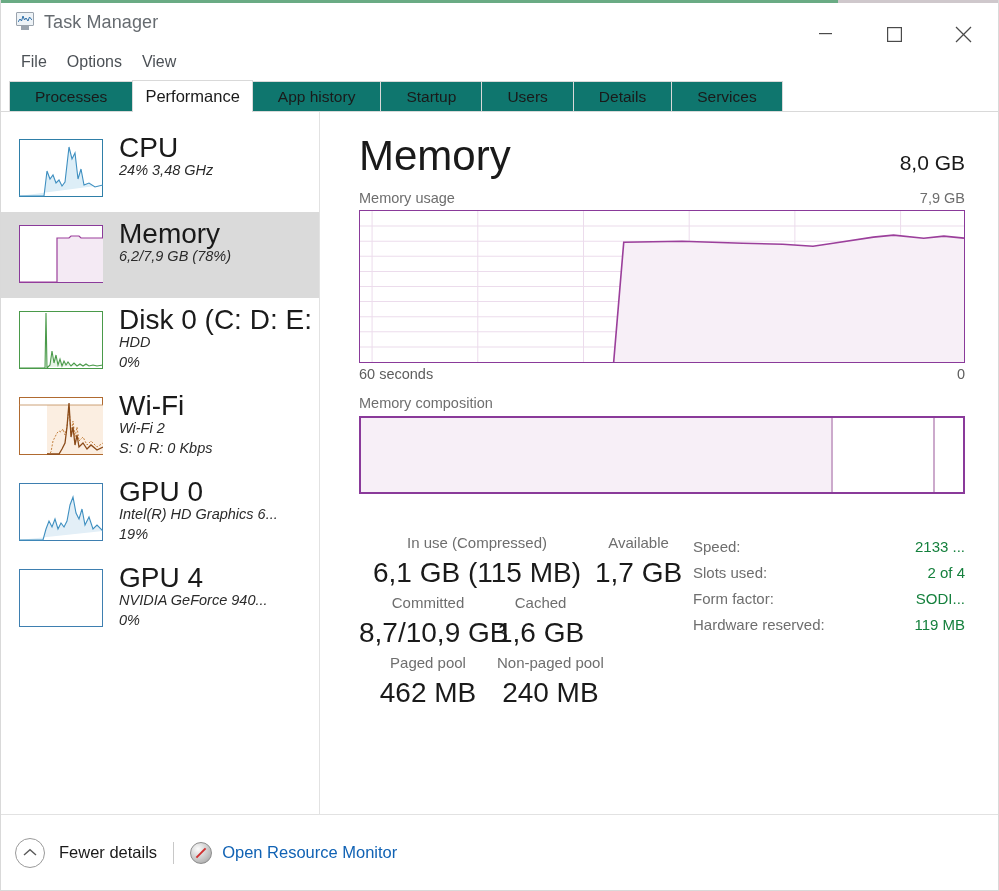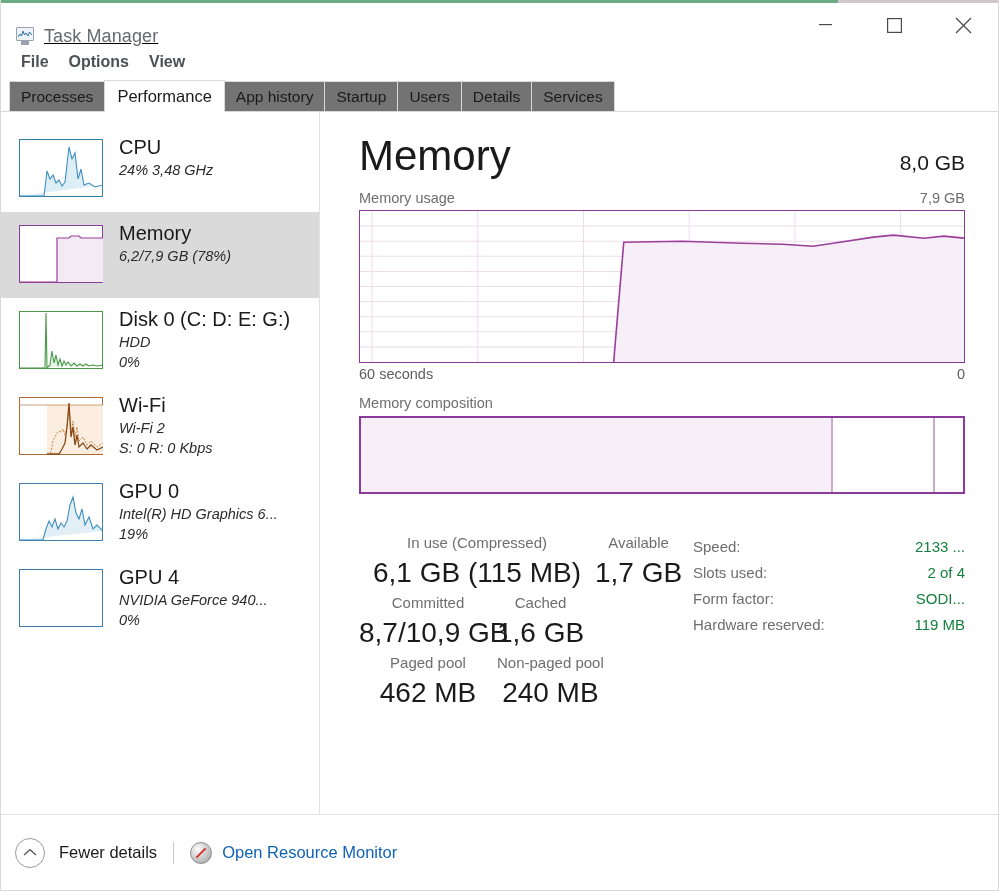--- a/index.html
+++ b/index.html
@@ -24,23 +24,23 @@
     background: #cfc8cc;
   }
   .accent-bar .fill {
     position: absolute; top: 0; left: 0;
     width: 84%; height: 100%;
     background: #6aab84;
   }
 
   
   .titlebar {
-    position: absolute; top: 3px; left: 0;
+    position: absolute; top: 12px; left: 0;
     width: 100%; height: 44px;
-    display: flex; align-items: flex-end; text-decoration: underline;
+    display: flex; align-items: flex-start;
   }
   .title-icon {
     margin-left: 12px; width: 22px; height: 20px;
     position: relative; flex: none;
   }
   .title-icon .screen {
     position: absolute; left: 3px; top: 0;
     width: 18px; height: 14px;
     border: 1.5px solid #9aa3ad;
     background: #eef3f7;
@@ -73,38 +73,37 @@
   
   .menubar {
     position: absolute; top: 47px; left: 0;
     width: 100%; height: 30px;
     display: flex; align-items: center;
     padding-left: 10px;
   }
   .menu-item {
     font-size: 16px; color: #4c5156;
     padding: 3px 10px;
-    font-weight: bold;
   }
 
   
   .tabstrip {
     position: absolute; top: 80px; left: 0;
     width: 100%; height: 32px;
     display: flex; align-items: flex-end;
     padding-left: 8px;
     border-bottom: 1px solid #d9d9d9;
     background: #ffffff;
   }
   .tab {
     height: 30px;
-    padding: 0 11px;
+    padding: 0 25px;
     display: flex; align-items: center;
     font-size: 15.5px; color: #1a1a1a;
-    background: #737373;
+    background: #0f766e;
     border: 1px solid #d9d9d9;
     border-bottom: none;
     margin-right: -1px;
     position: relative;
   }
   .tab.active {
     background: #ffffff;
     height: 32px;
     z-index: 3;
     margin-bottom: -1px;
@@ -132,21 +131,21 @@
   .side-item.selected { background: #dadada; }
   .side-thumb {
     width: 84px; height: 58px; flex: none;
     background: #ffffff;
     position: relative;
     margin-top: 4px;
   }
   .side-thumb svg { display: block; }
   .side-text { margin-left: 16px; min-width: 0; }
   .side-title {
-    font-size: 20px; color: #1a1a1a;
+    font-size: 28px; color: #1a1a1a;
     line-height: 25px; white-space: nowrap;
   }
   .side-sub {
     font-size: 14.5px; color: #2b2b2b;
     line-height: 20px; white-space: nowrap;
     overflow: hidden; text-overflow: ellipsis;
     max-width: 200px;
     font-style: italic;
   }
 

